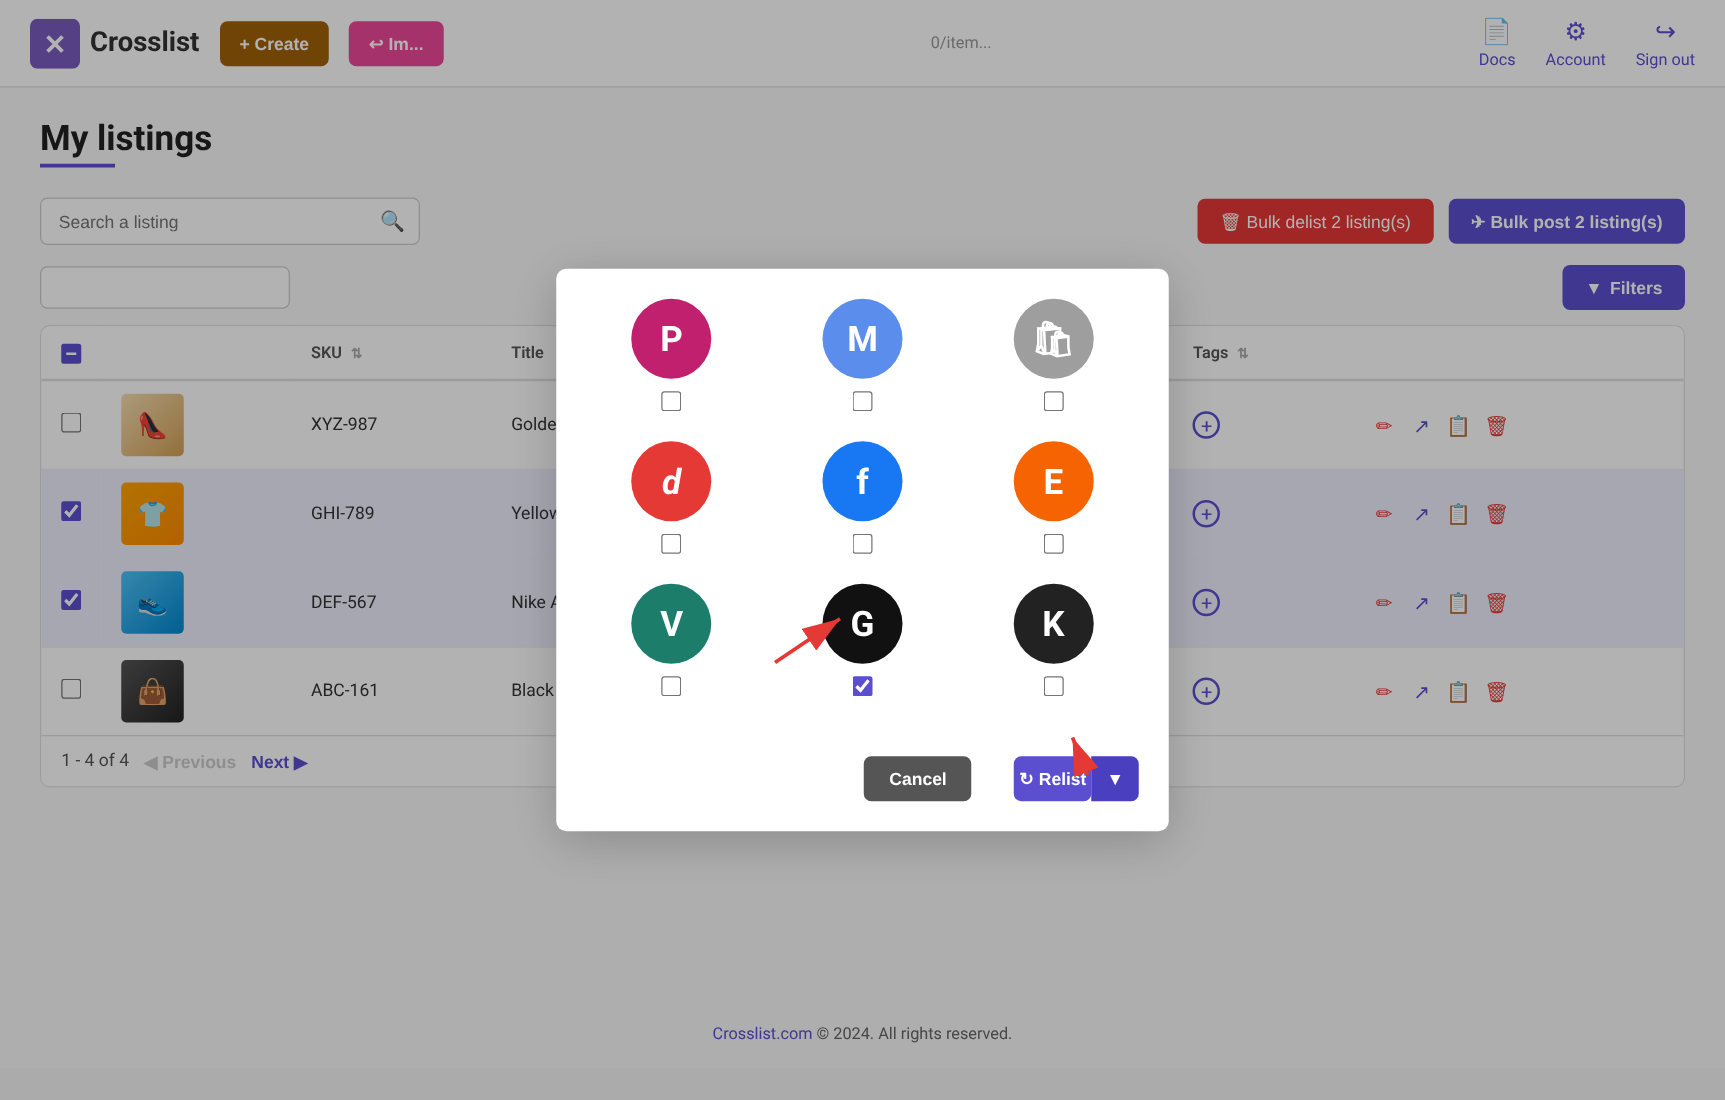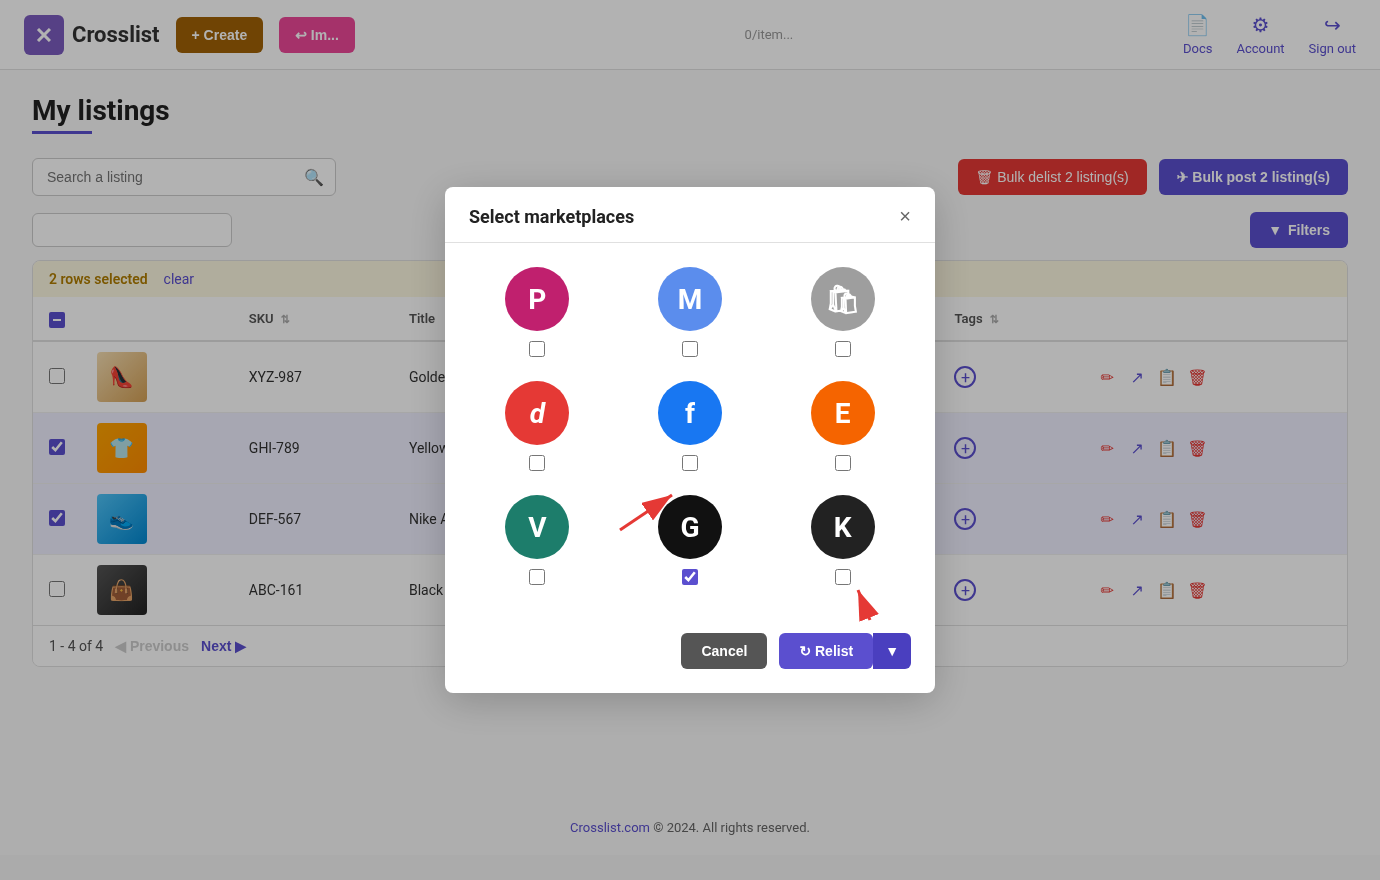--- a/index.html
+++ b/index.html
@@ -237,27 +237,28 @@
       padding: 10px 20px;
       font-size: 14px;
       font-weight: 600;
       cursor: pointer;
     }
     .btn-relist {
       background: #5b4fcf;
       color: white;
       border: none;
       border-radius: 6px;
-      padding: 10px 20px;
+      padding: 10px 4px;
       font-size: 14px;
       font-weight: 600;
       cursor: pointer;
       display: flex;
       align-items: center;
       gap: 6px;
+      margin-left: 22px;
     }
     .btn-relist-arrow {
       background: #4a3fbf;
       color: white;
       border: none;
       border-radius: 0 6px 6px 0;
       padding: 10px 12px;
       font-size: 14px;
       cursor: pointer;
     }
@@ -354,24 +355,20 @@
         <option value=""></option>
       </select>
     </div>
     <button class="btn-filters">
       <span>▼</span>
       <span>Filters</span>
     </button>
   </div>
 
   <div class="table-wrapper">
-    <div class="selection-bar">
-      <span class="rows-selected">2 rows selected</span>
-      <span class="clear-btn">clear</span>
-    </div>
     <table>
       <thead>
         <tr>
           <th class="checkbox-cell">
             <div class="indeterminate-cb">
                 <div class="indeterminate-line"></div>
               </div>
           </th>
           <th></th>
           <th>SKU <span class="sort-icon">⇅</span></th>
@@ -493,24 +490,20 @@
 
 <div class="footer">
   <div>
     <a href="#">Crosslist.com</a>
     <span> © 2024. All rights reserved.</span>
   </div>
 </div>
 
 <div class="modal-overlay">
   <div class="modal">
-    <div class="modal-header">
-      <span class="modal-title">Select marketplaces</span>
-      <button class="modal-close">×</button>
-    </div>
     <div class="modal-body">
       <div class="marketplace-grid">
 
         <div class="marketplace-item">
           <div class="marketplace-logo mp-poshmark">P</div>
           <input type="checkbox" class="marketplace-checkbox" style="">
         </div>
 
         <div class="marketplace-item">
           <div class="marketplace-logo mp-mercari">M</div>

